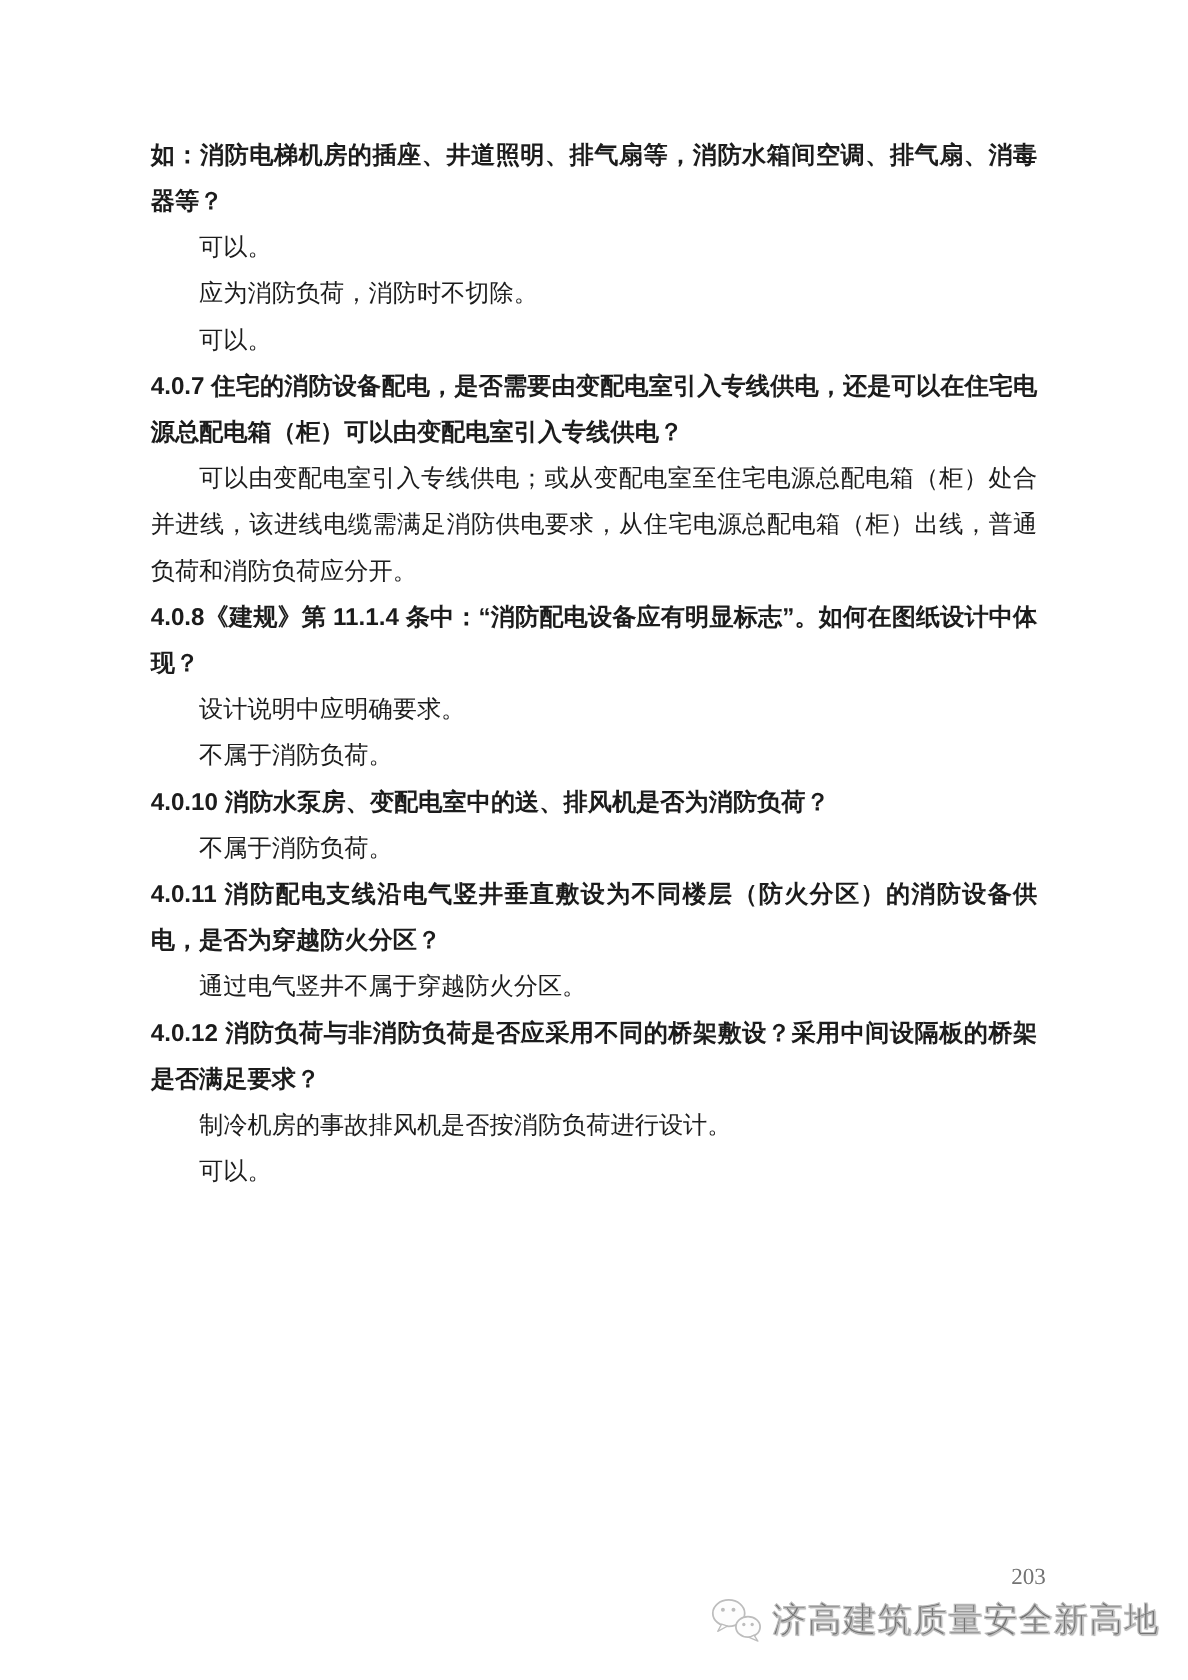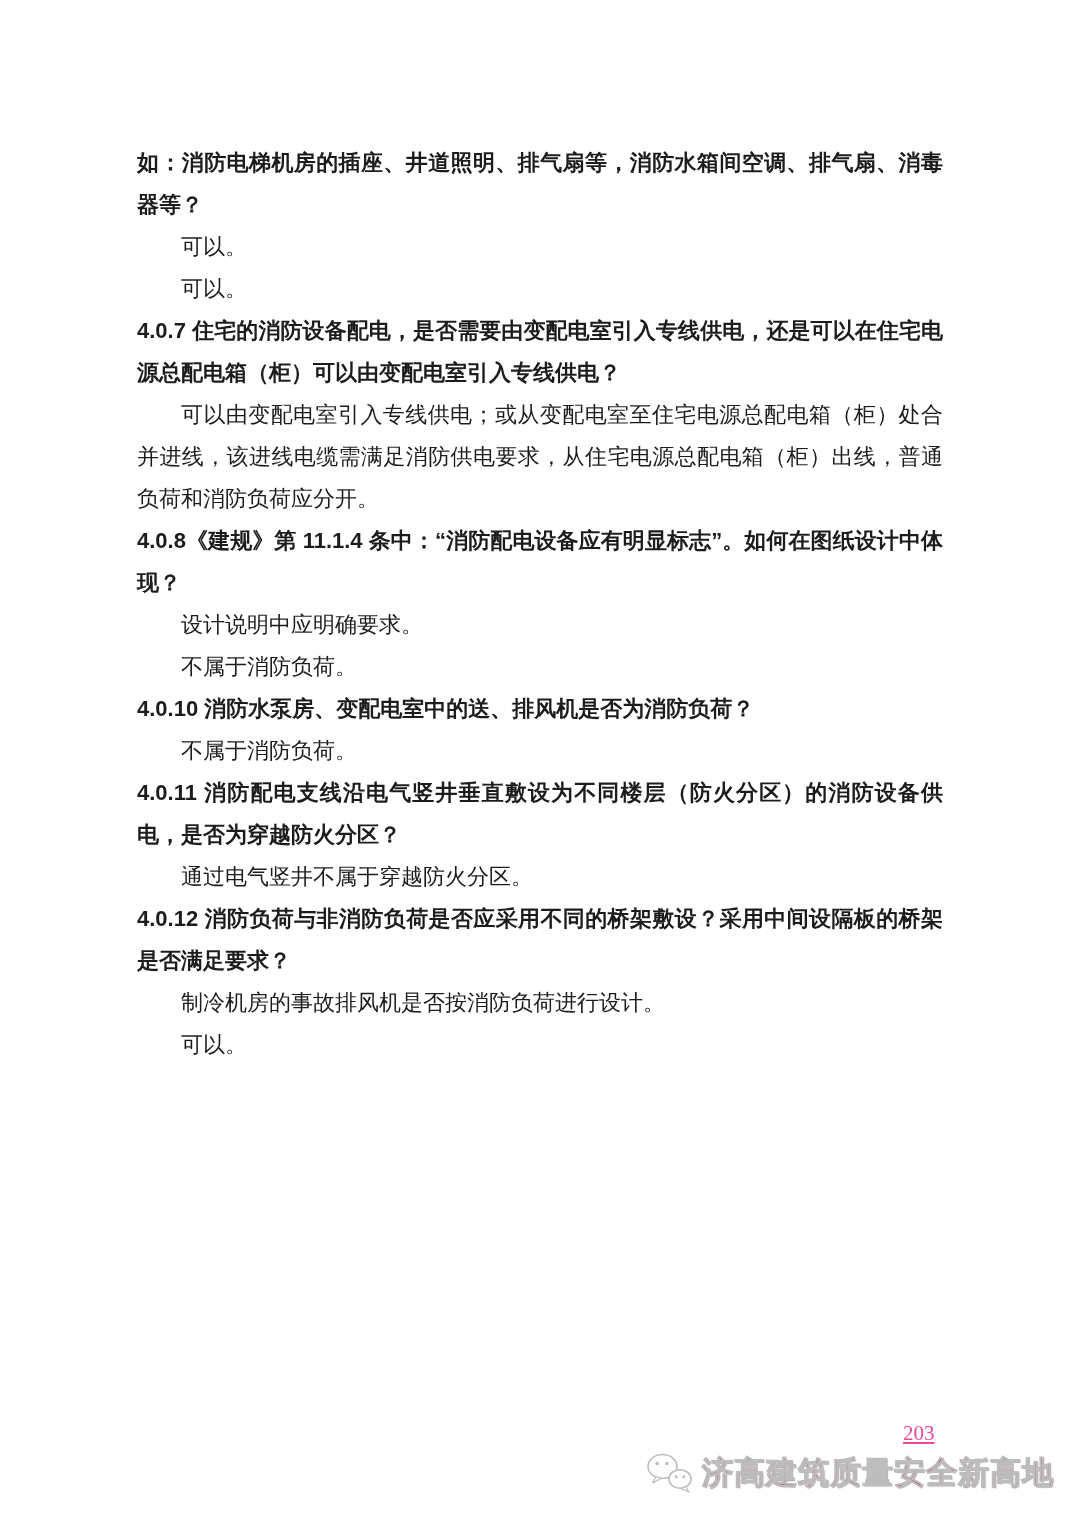--- a/index.html
+++ b/index.html
@@ -9,21 +9,21 @@
     position: relative;
     font-family: "Liberation Sans", sans-serif;
   }
   .page {
     position: absolute; inset: 0;
     background: #ffffff;
     overflow: hidden;
   }
   .content {
     position: absolute;
-    left: 137px; top: 142px;
+    left: 137px; top: 120px;
     width: 806px;
   }
   .para {
     margin: 0;
     font-size: 22px;
     line-height: 42px;
     text-align: justify;
     color: #1c1c1c;
   }
   .question {
@@ -32,53 +32,53 @@
   }
   .answer {
     font-family: Liberation Sans, sans-serif;
     font-weight: 400;
     text-indent: 2em;
   }
   .page-number {
     position: absolute;
     top: 1421px; left: 903px;
     width: 64px;
-    text-align: left;
+    text-align: center;
     font-family: "Liberation Serif", serif;
     font-size: 21px;
-    color: #ec4899;
-    text-decoration: underline;
+    color: #737373;
   }
   .watermark {
     position: absolute;
     top: 1452px; right: 26px;
     display: flex;
     align-items: center;
     gap: 7px;
   }
   .wechat-icon svg { display: block; }
   .watermark-text {
     font-family: "Liberation Sans", sans-serif;
     font-size: 31px;
-    font-weight: 700;
+    font-weight: 400;
     letter-spacing: 1px;
-    color: #be185d;
+    color: #737373;
     -webkit-text-stroke: 1px #bdbdbd;
     text-shadow: 1px 1px 1px #b0b0b0;
     white-space: nowrap;
   }
 </style>
 </head>
 <body>
 
 <div class="page">
 
   <div class="content" id="content">
       <p class="para question">如：消防电梯机房的插座、井道照明、排气扇等，消防水箱间空调、排气扇、消毒器等？</p>
       <p class="para answer">可以。</p>
+      <p class="para answer">应为消防负荷，消防时不切除。</p>
       <p class="para answer">可以。</p>
       <p class="para question">4.0.7 住宅的消防设备配电，是否需要由变配电室引入专线供电，还是可以在住宅电源总配电箱（柜）可以由变配电室引入专线供电？</p>
       <p class="para answer">可以由变配电室引入专线供电；或从变配电室至住宅电源总配电箱（柜）处合并进线，该进线电缆需满足消防供电要求，从住宅电源总配电箱（柜）出线，普通负荷和消防负荷应分开。</p>
       <p class="para question">4.0.8《建规》第 11.1.4 条中：“消防配电设备应有明显标志”。如何在图纸设计中体现？</p>
       <p class="para answer">设计说明中应明确要求。</p>
       <p class="para answer">不属于消防负荷。</p>
       <p class="para question">4.0.10 消防水泵房、变配电室中的送、排风机是否为消防负荷？</p>
       <p class="para answer">不属于消防负荷。</p>
       <p class="para question">4.0.11 消防配电支线沿电气竖井垂直敷设为不同楼层（防火分区）的消防设备供电，是否为穿越防火分区？</p>
       <p class="para answer">通过电气竖井不属于穿越防火分区。</p>

